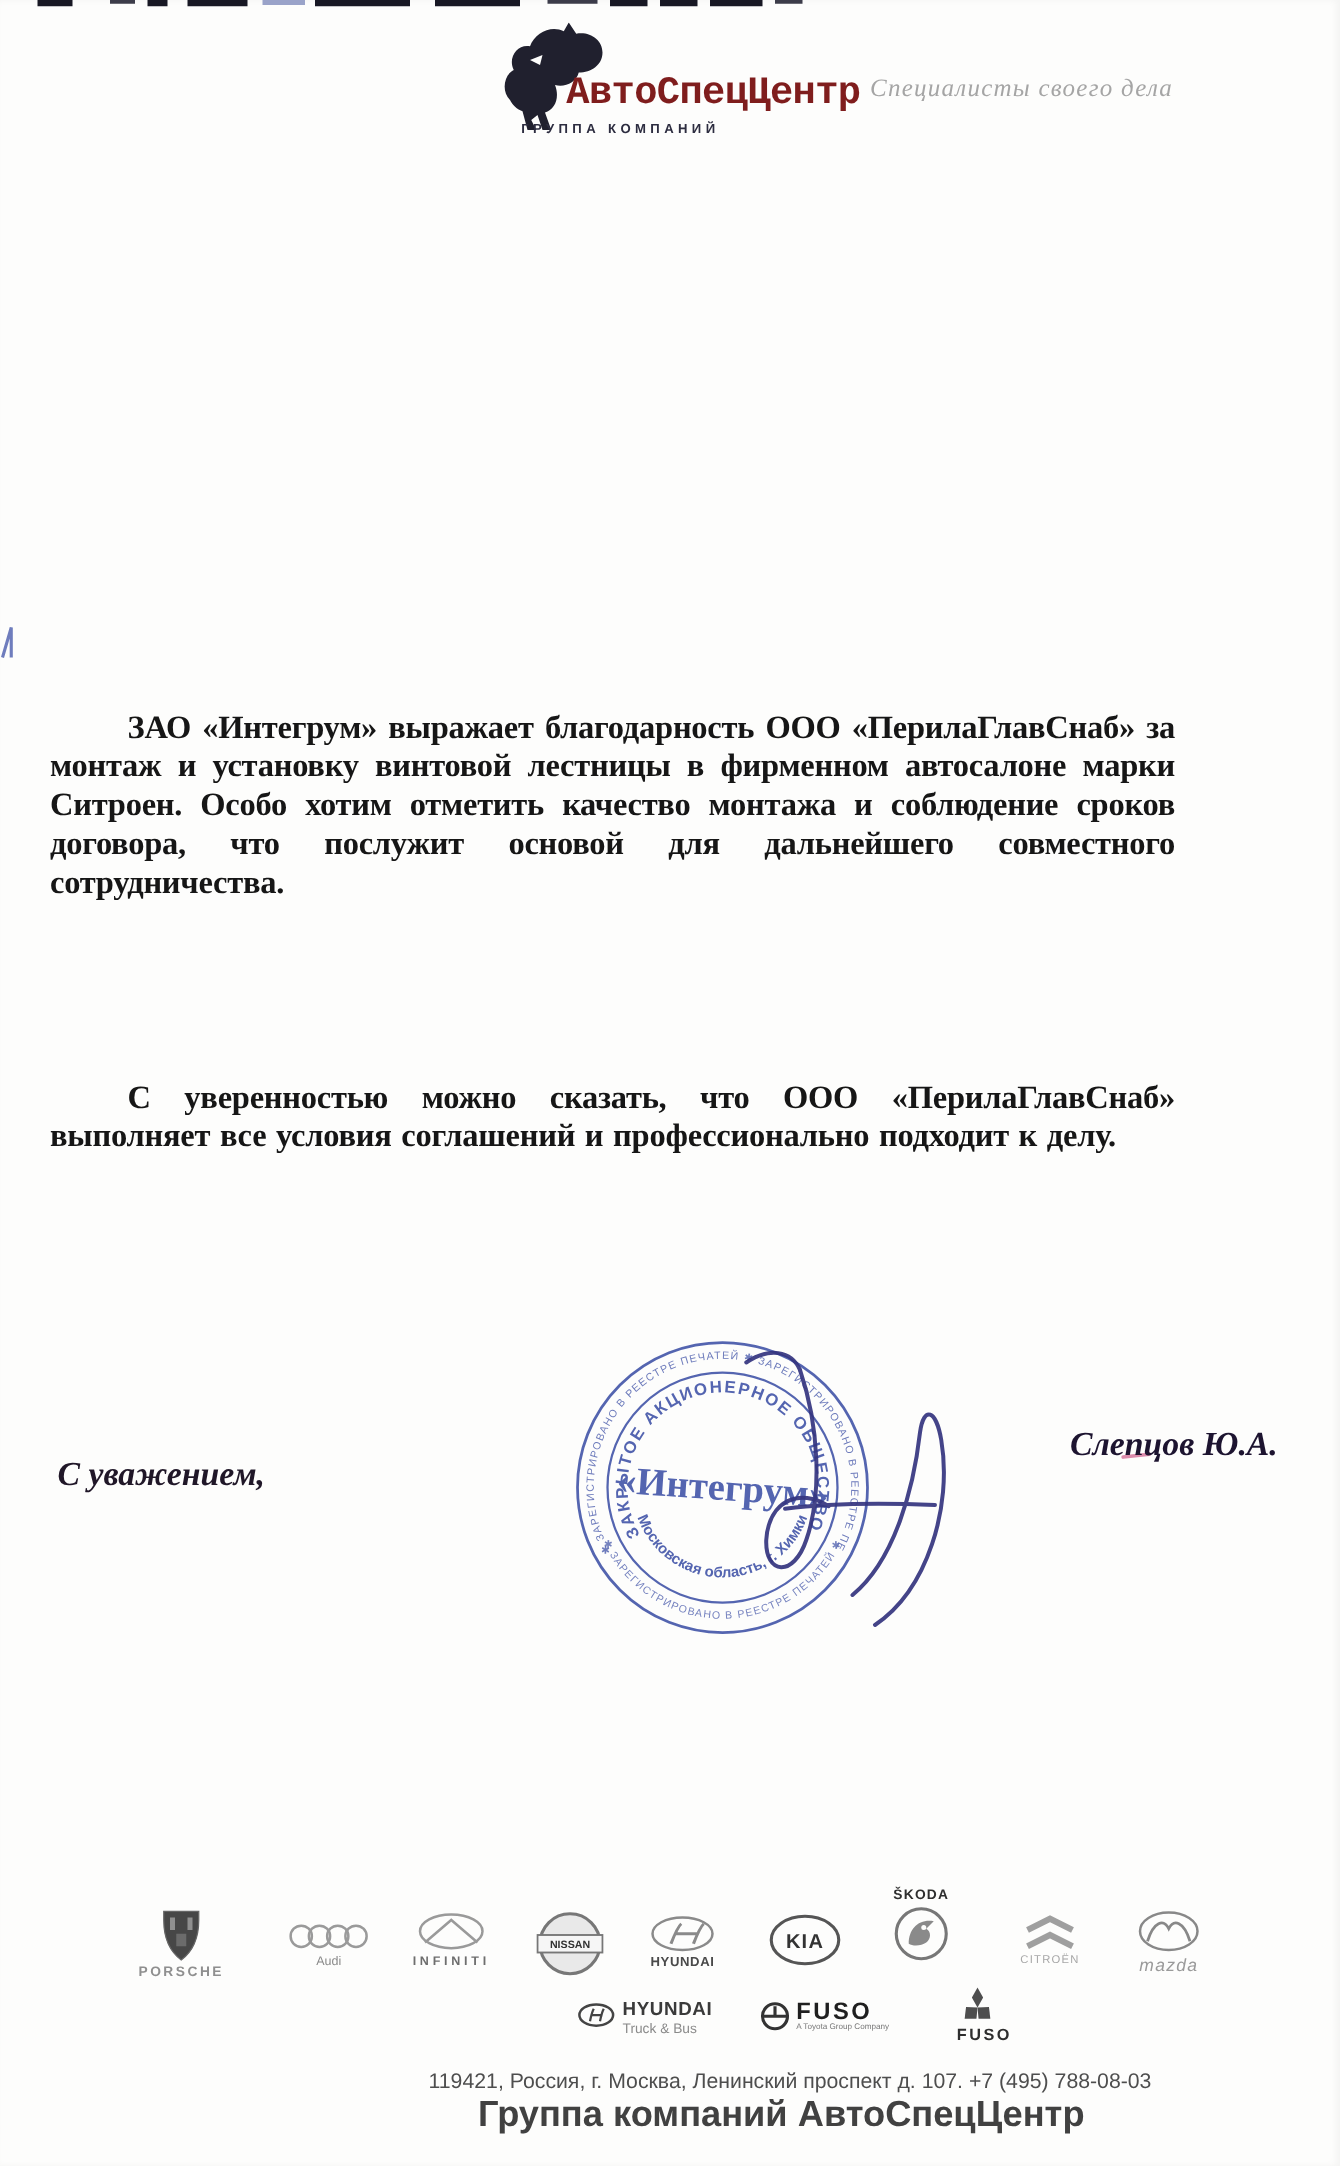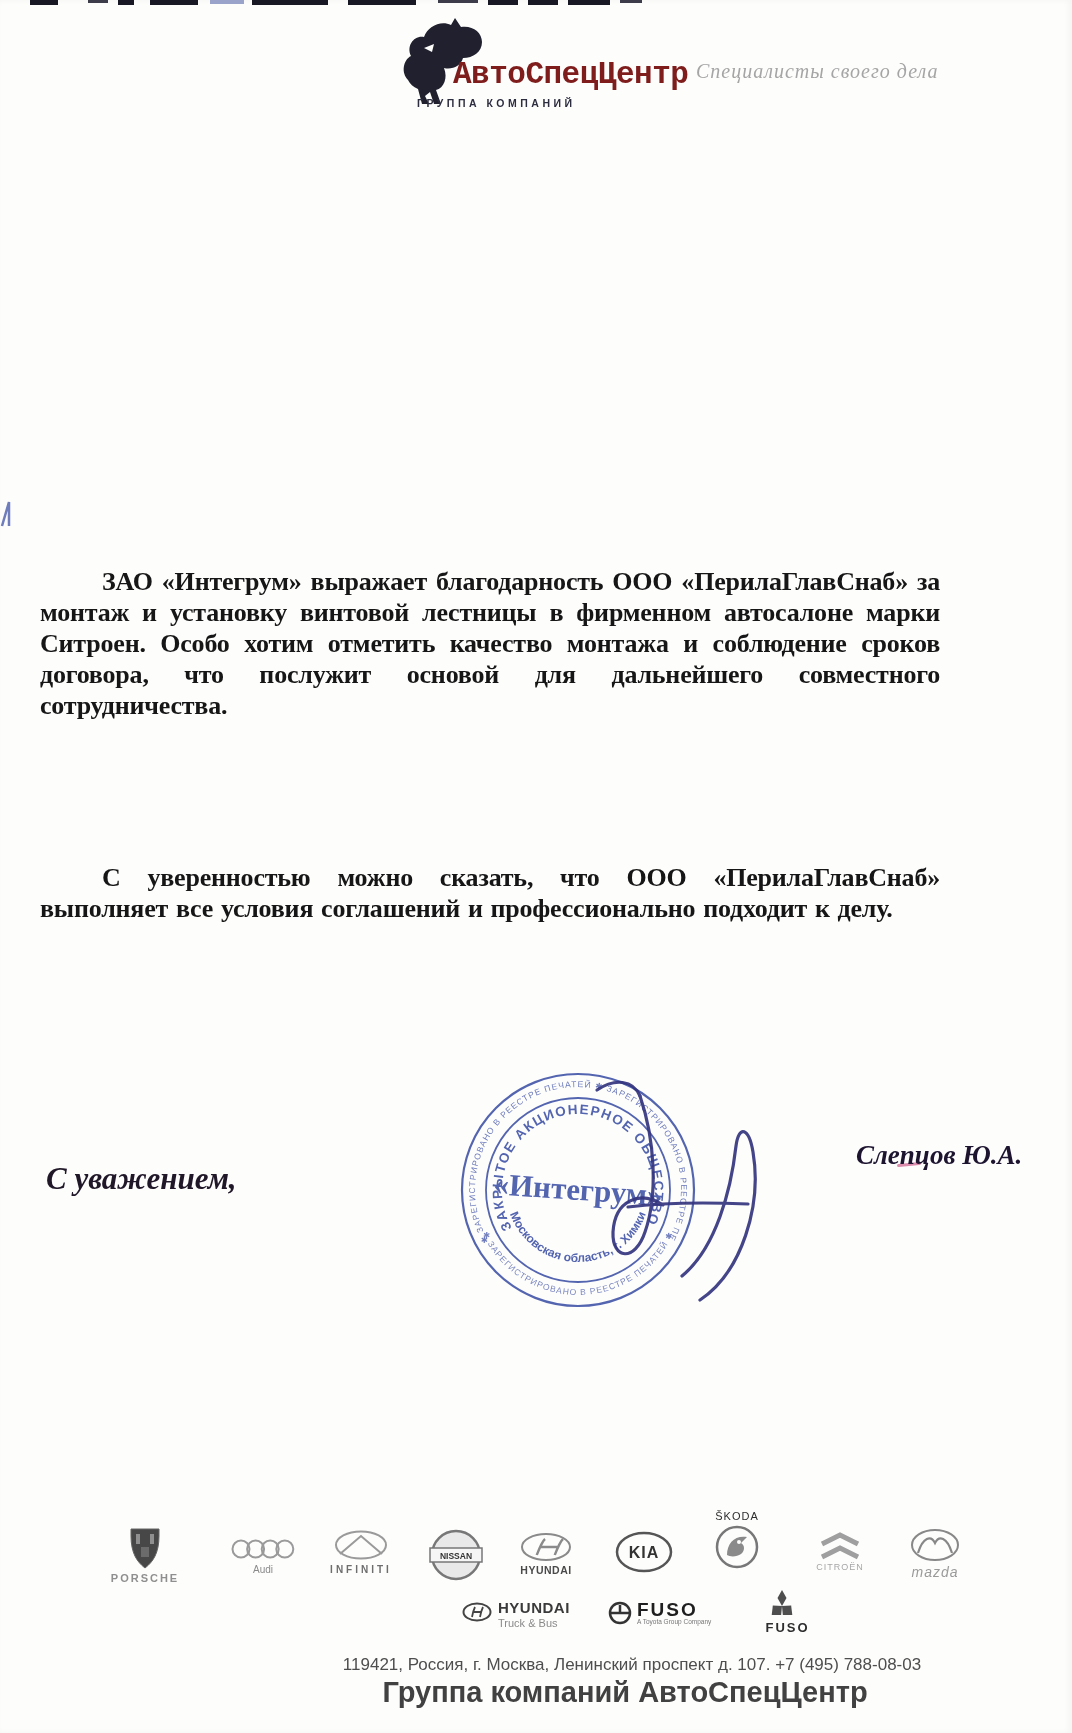--- a/index.html
+++ b/index.html
@@ -14,32 +14,32 @@
   .brand-word{font-family:Liberation Mono, monospace;font-weight:bold;font-size:31px;
               color:#7f1d1d;letter-spacing:-.5px;}
   .group-word{font-family:"Liberation Sans",sans-serif;font-weight:bold;font-size:10.5px;
               color:#2d2d40;letter-spacing:3.5px;}
   .tagline{font-family:"Liberation Serif",serif;font-style:italic;font-size:20px;color:#a5a5a5;
            letter-spacing:1px;}
   
   .title{font-weight:bold;font-size:30px;color:#171120;text-align:center;width:900px;left:40px;}
   .para{width:900px;left:40px;margin:0;font-size:26px;line-height:31px;color:#161616;
         text-align:justify;text-indent:62px;letter-spacing:-.2px;word-spacing:1.5px;font-weight:bold;}
-  .closing{font-size:31px;font-weight:bold;font-style:italic;color:#201728;line-height:38px;}
+  .closing{font-size:27px;font-weight:bold;font-style:italic;color:#201728;line-height:38px;}
   .signer{font-size:27px;font-weight:bold;font-style:italic;color:#1d1430;}
   .pink-dash{width:24px;height:3px;background:#cf6490;transform:rotate(-6deg);opacity:.75;border-radius:2px;}
   
   .brand{position:absolute;display:flex;flex-direction:column;align-items:center;
          font-family:"Liberation Sans",sans-serif;}
   .brand .lbl{margin-top:2px;}
   .lbl-porsche{font-size:11px;font-weight:bold;letter-spacing:2px;color:#8f8f8f;}
   .lbl-audi{font-size:10px;color:#8a8a8a;}
   .lbl-infiniti{font-size:10px;font-weight:bold;letter-spacing:3px;color:#6e6e6e;}
   .lbl-hyundai{font-size:10.5px;font-weight:bold;letter-spacing:.5px;color:#4a4a4a;}
-  .lbl-skoda{font-size:11px;font-weight:normal;letter-spacing:1px;color:#2e2e2e;margin-bottom:3px;}
+  .lbl-skoda{font-size:11px;font-weight:bold;letter-spacing:1px;color:#2e2e2e;margin-bottom:3px;}
   .lbl-citroen{font-size:9px;color:#a7a7a7;letter-spacing:1px;}
   .lbl-mazda{font-size:14px;color:#9a9a9a;letter-spacing:1px;font-style:italic;}
   .r2-name{font-size:15px;font-weight:bold;color:#3a3a3a;letter-spacing:.5px;}
   .r2-sub{font-size:11px;color:#8a8a8a;}
   .hino-name{font-size:19px;font-weight:bold;color:#1f1f1f;letter-spacing:2px;}
   .hino-sub{font-size:6.5px;color:#777;}
   .fuso-name{font-size:13px;font-weight:bold;color:#2e2e2e;letter-spacing:2px;margin-top:2px;padding-left:11px;}
   
   .footer-addr{width:900px;left:182px;text-align:center;font-family:"Liberation Sans",sans-serif;
                font-size:17px;color:#4e4e4e;}

